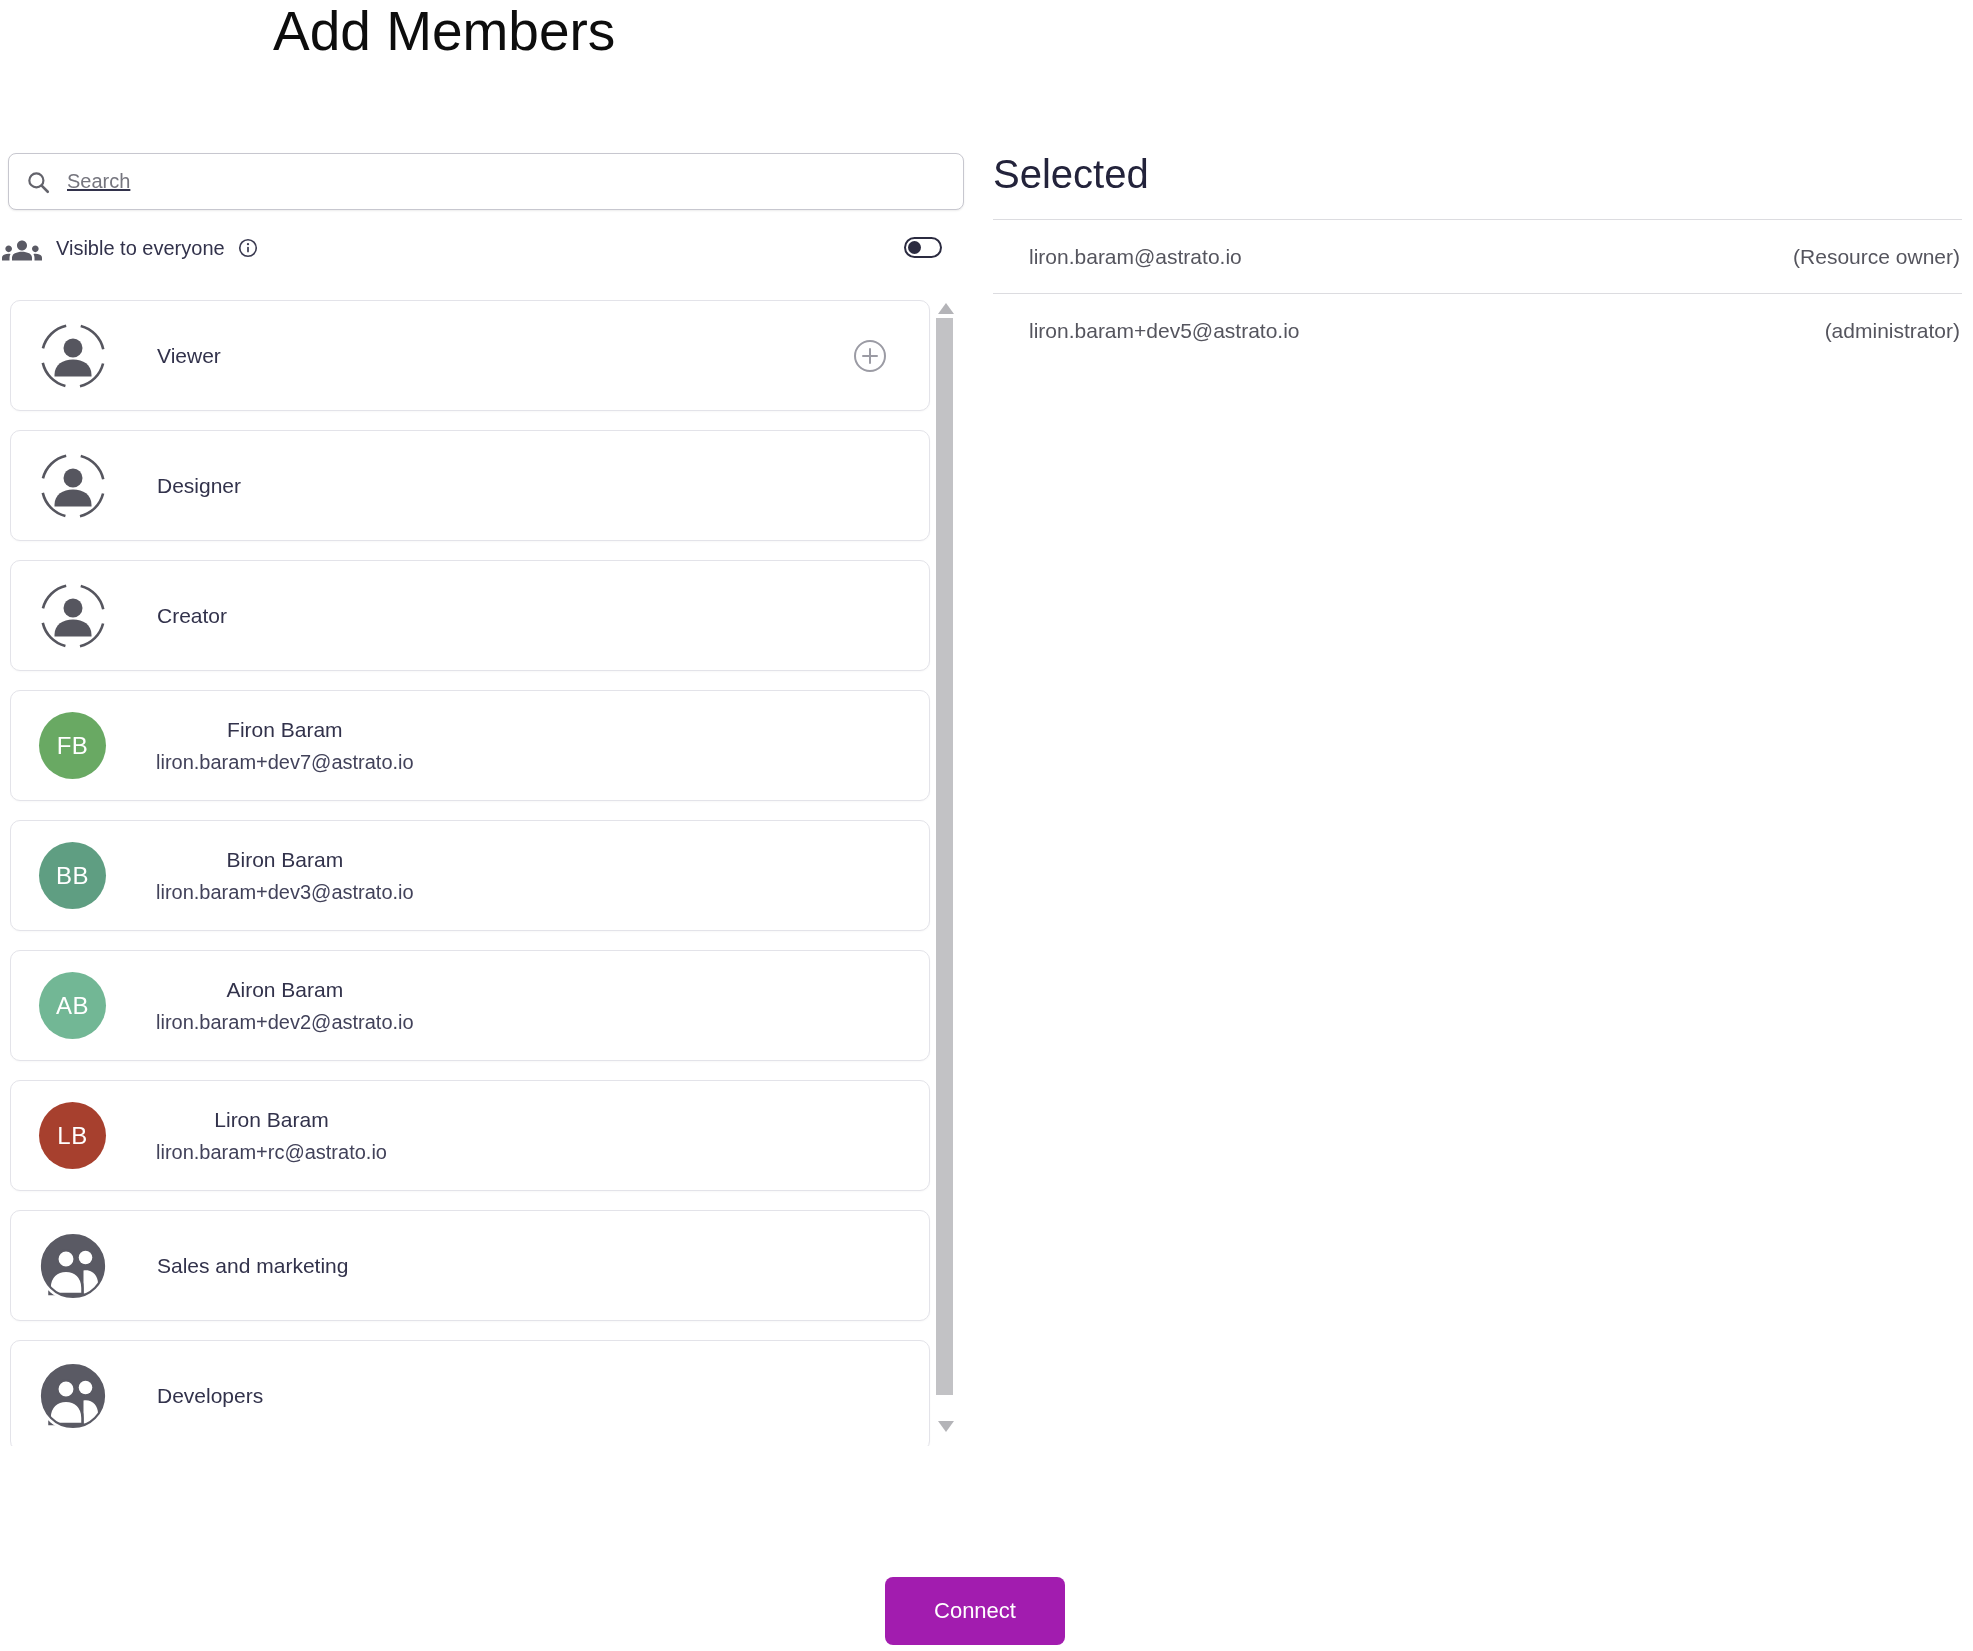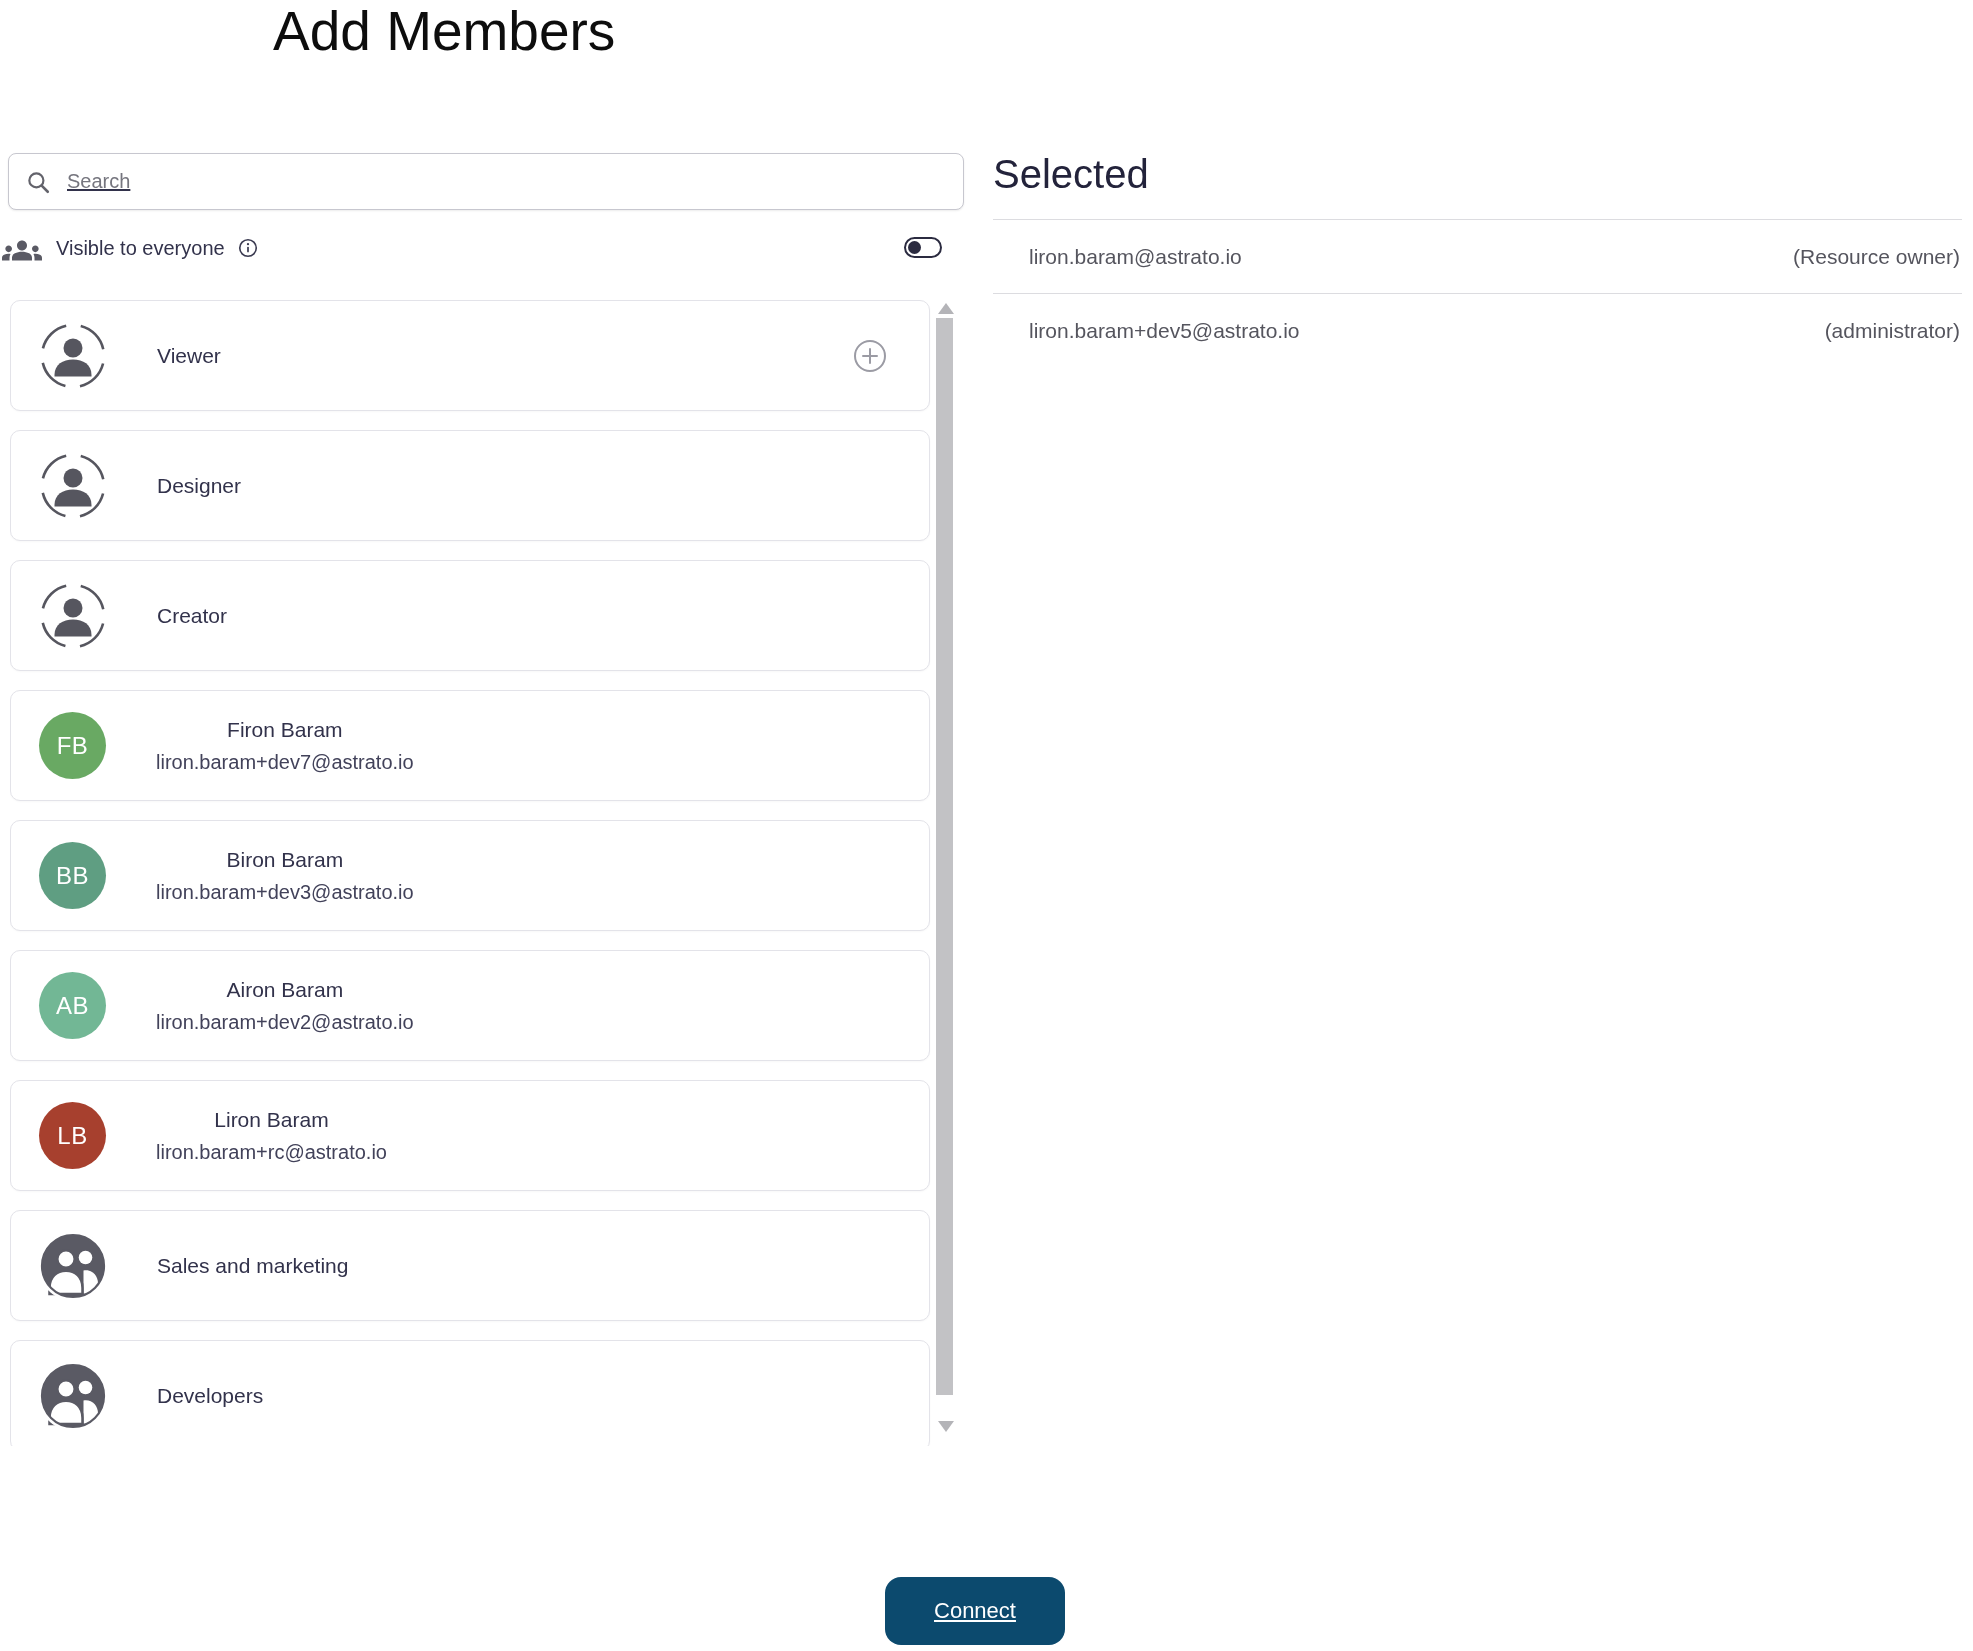--- a/index.html
+++ b/index.html
@@ -91,22 +91,22 @@
   .selected-row {
     height:74px; border-top:1px solid #dcdce0;
     display:flex; align-items:center; justify-content:space-between;
     padding-left:36px; padding-right:2px;
   }
   .selected-email { font-size:21px; color:#55555e; }
   .selected-role { font-size:21px; color:#55555e; }
   
   .connect-btn {
     position:absolute; left:885px; top:1577px; width:180px; height:68px;
-    background:#0c4a6e; color:#fff; border:none; border-radius:16px;
-    font-size:22px; font-family:inherit; cursor:pointer;text-decoration:underline;
+    background:#a21caf; color:#fff; border:none; border-radius:8px;
+    font-size:22px; font-family:inherit; cursor:pointer;
   }
 </style>
 </head>
 <body>
 
 <svg width="0" height="0" style="position:absolute" aria-hidden="true">
   <defs>
     <g id="ic-person-dashed">
       <circle cx="34" cy="34" r="31" fill="none" stroke="#56565f" stroke-width="2.6" stroke-dasharray="34 14.7" transform="rotate(14 34 34)"></circle>
       <circle cx="34" cy="26" r="9.5" fill="#56565f"></circle>

